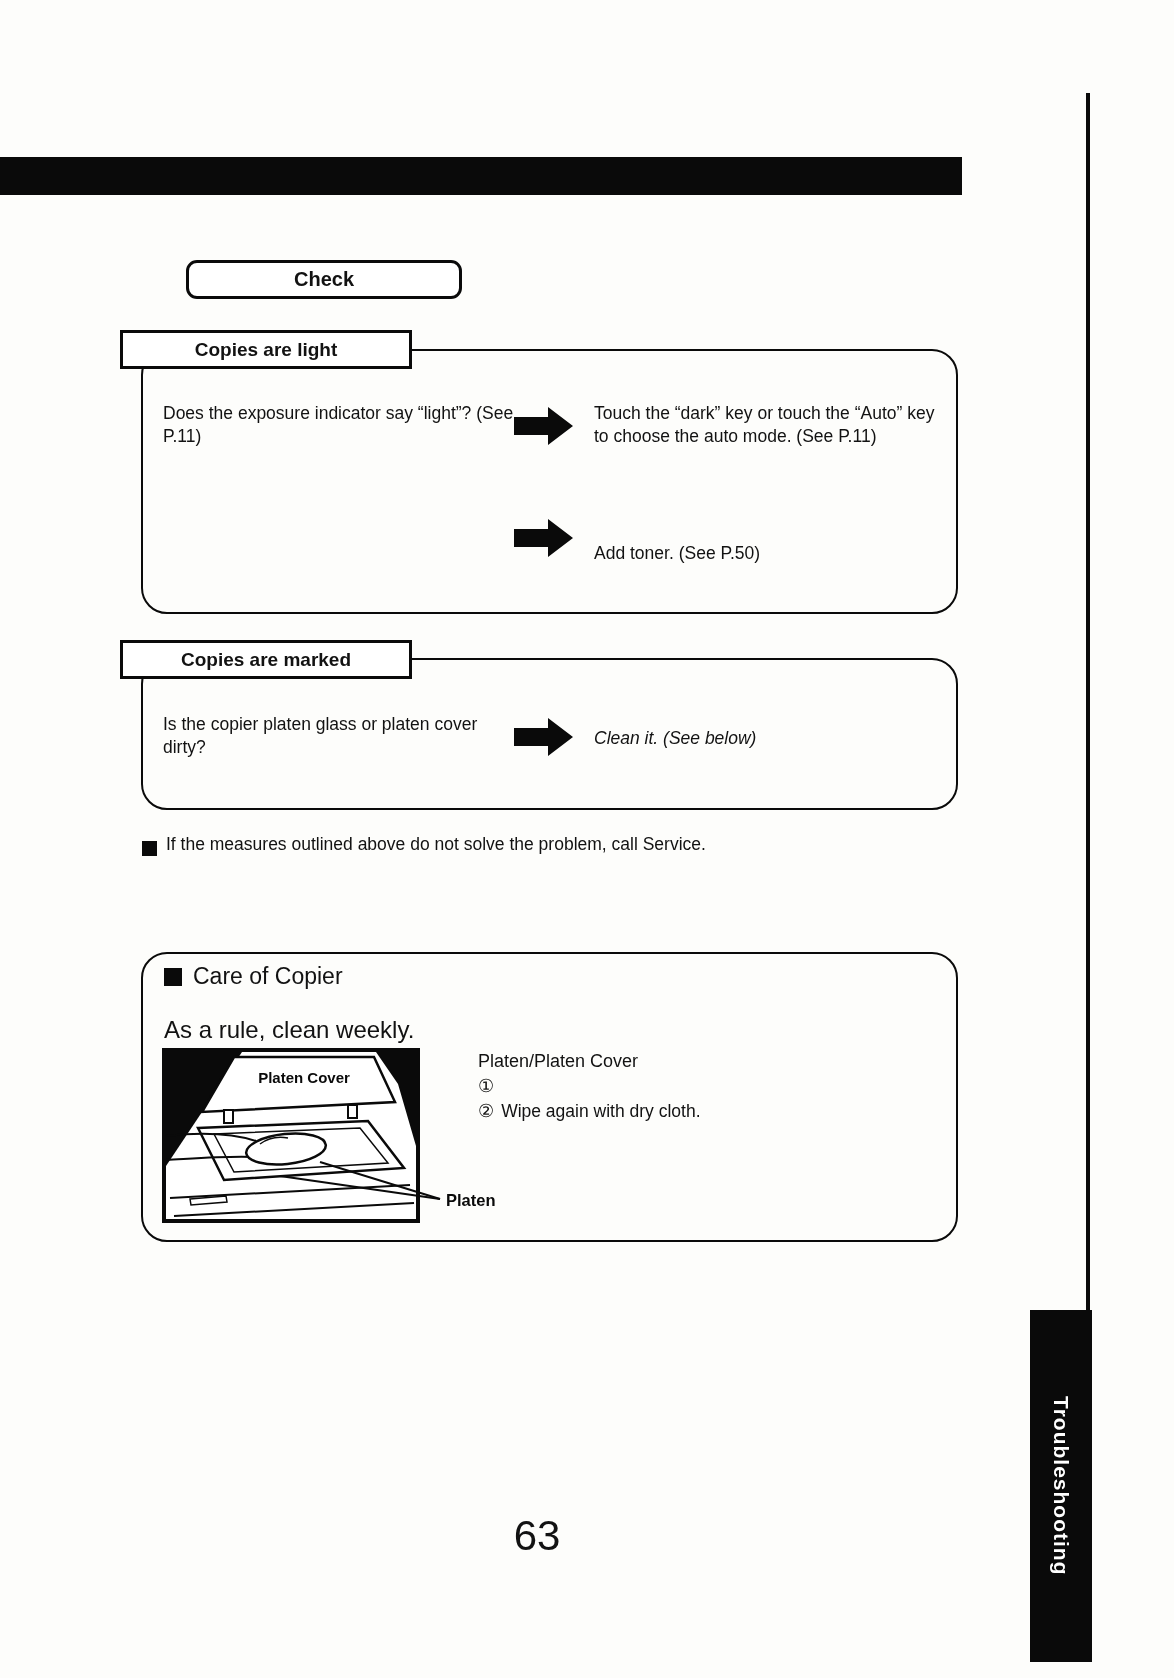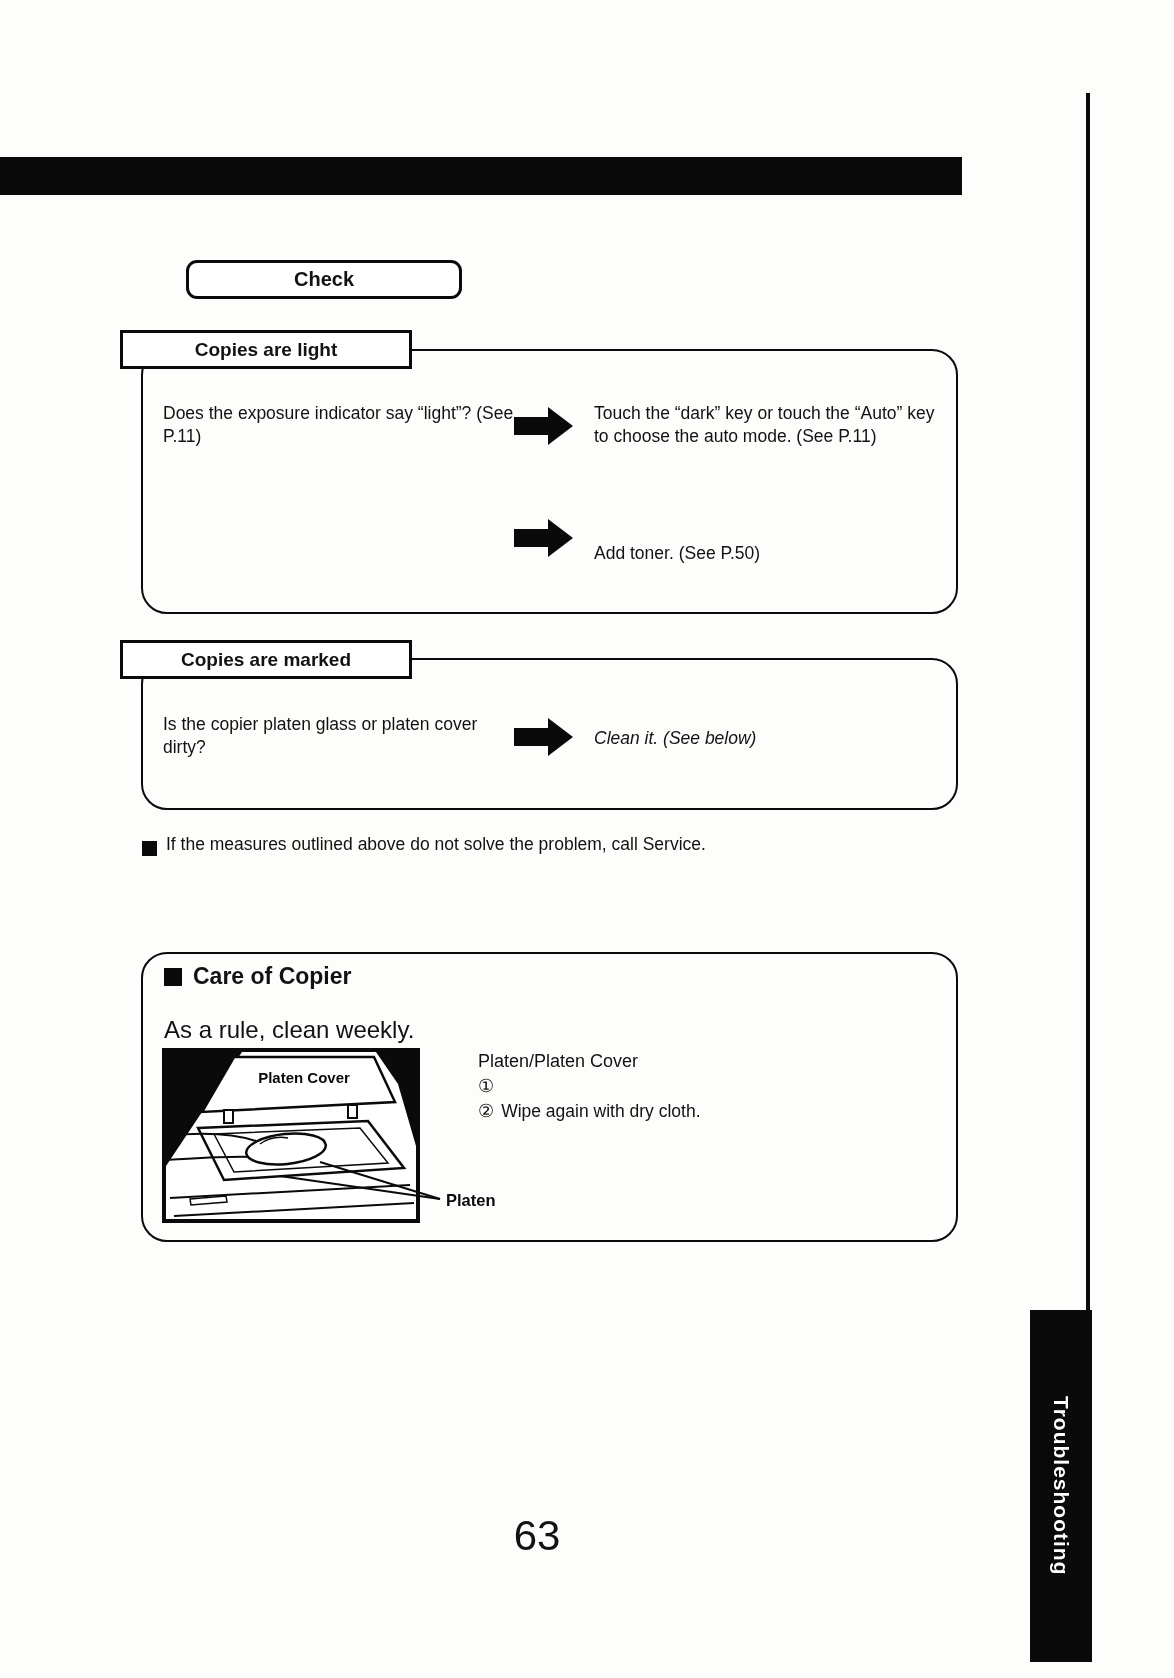--- a/index.html
+++ b/index.html
@@ -37,21 +37,21 @@
   .tab1{left:120px;top:330px;}
   .tab2{left:120px;top:640px;}
 
   .flow-text{position:absolute;font-size:17.5px;line-height:1.32;z-index:3;}
   .arrow{position:absolute;z-index:3;}
 
   .note{position:absolute;left:142px;top:833px;width:720px;display:flex;align-items:flex-end;font-size:17.5px;line-height:1.3;}
   .note .sq{width:15px;height:15px;background:#0a0a0a;margin:3px 9px 0 0;flex:none;}
 
   .care-box{position:absolute;left:141px;top:952px;width:817px;height:290px;box-sizing:border-box;border:2px solid #0a0a0a;border-radius:26px;}
-  .care-title{position:absolute;left:164px;top:963px;display:flex;align-items:center;font-weight:bold;font-size:23px;}
+  .care-title{position:absolute;left:164px;top:963px;display:flex;align-items:center;font-weight:normal;font-size:23px;}
   .care-title .sq{width:18px;height:18px;background:#0a0a0a;margin-right:11px;flex:none;}
   .care-sub{position:absolute;left:164px;top:1016px;font-size:24px;}
 
   .care-figure{position:absolute;left:162px;top:1048px;}
 
   .care-list{position:absolute;left:478px;top:1050px;width:330px;font-size:17.5px;line-height:1.3;}
   .care-list-title{font-size:18px;margin-bottom:2px;}
   .care-step{display:flex;align-items:flex-start;margin-top:1px;}
   .step-num{font-size:18px;margin-right:7px;flex:none;}
   .step-text{width:258px;}

